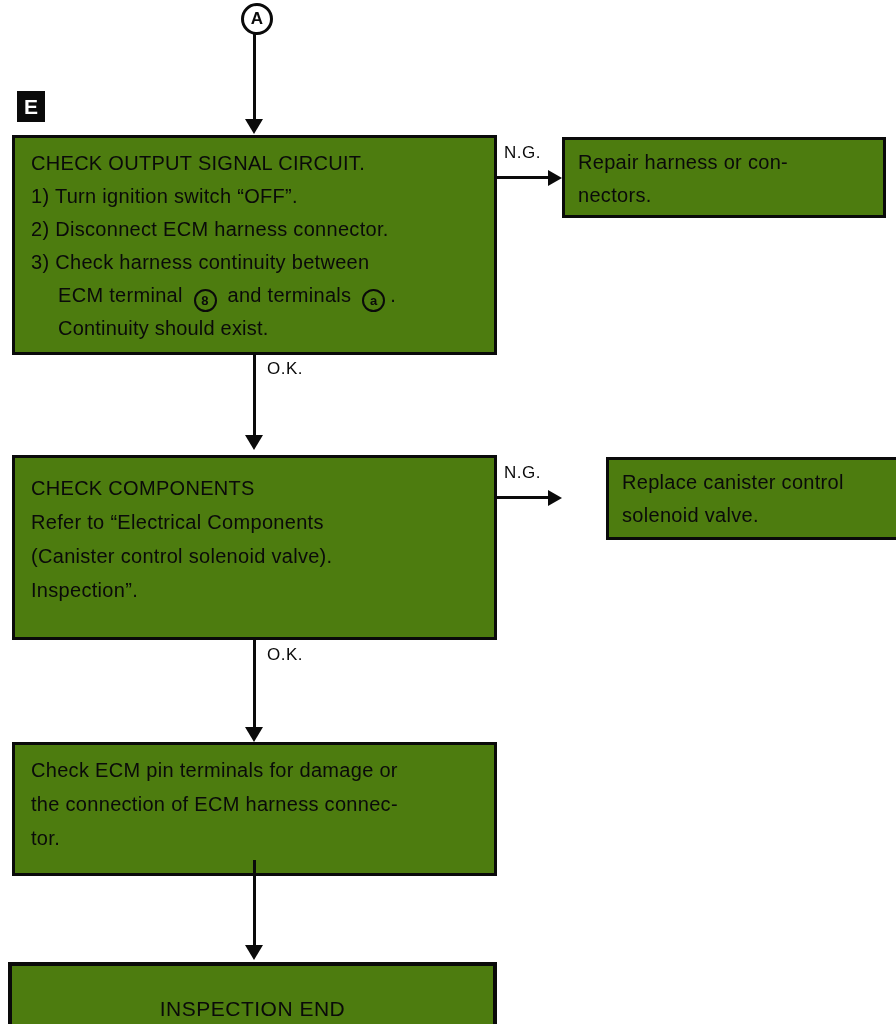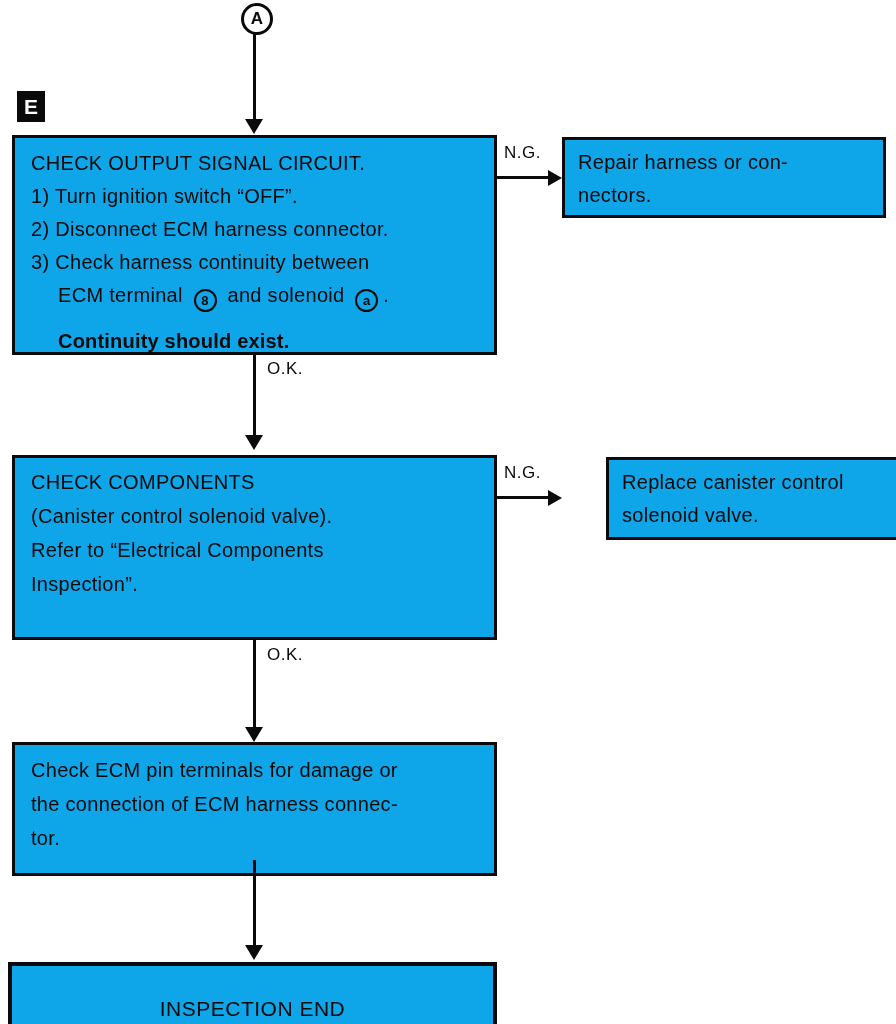--- a/index.html
+++ b/index.html
@@ -33,43 +33,43 @@
     width: 28px; height: 31px;
     background: #0a0a0a;
     color: #ffffff;
     display: flex; align-items: center; justify-content: center;
     font-size: 21px; font-weight: bold;
   }
   
   .node {
     position: absolute;
     border: 3px solid #0a0a0a;
-    background: #0ea5e9;
+    background: #4d7c0f;
     box-sizing: border-box;
     font-size: 20px;
     letter-spacing: 0.3px;
     line-height: 33px;
   }
   .box-main { left: 12px; width: 485px; padding: 9px 8px 0 16px; }
   .box-side { left: 562px; width: 324px; padding: 6px 23px 0 13px; }
   #box1 { top: 135px; height: 220px; }
-  #box2 { top: 455px; height: 185px; line-height: 34px; padding-top: 7px; }
+  #box2 { top: 455px; height: 185px; line-height: 34px; padding-top: 13px; }
   #box3 { top: 742px; height: 134px; line-height: 34px; padding-top: 8px; }
   #rbox1 { top: 137px; height: 81px; }
   #rbox2 { top: 457px; height: 83px; margin-left: 44px; }
   #box4 {
     left: 8px; top: 962px;
     width: 489px; height: 67px;
     border-width: 4px;
     display: flex; align-items: flex-end; justify-content: center;
     font-size: 21px; letter-spacing: 0.5px;
     padding: 0;
   }
   .indent { padding-left: 27px; }
-  .bold-note { font-weight: bold; letter-spacing: 0.2px; margin-top: 13px; }
+  .bold-note { font-weight: normal; letter-spacing: 0.2px; }
   
   .term-circle {
     display: inline-flex;
     width: 19px; height: 19px;
     border: 2px solid #0a0a0a;
     border-radius: 50%;
     align-items: center; justify-content: center;
     font-size: 13px; font-weight: bold;
     line-height: 19px;
     margin: 0 5px;
@@ -124,43 +124,43 @@
   </div>
 
   <div class="node box-main" id="box1">
     <div>CHECK OUTPUT SIGNAL CIRCUIT.</div>
     <div>1) Turn ignition switch “OFF”.</div>
     <div>2) Disconnect ECM harness connector.</div>
     <div>3) Check harness continuity between</div>
     <div class="indent">
       <span>ECM terminal</span>
       <span class="term-circle">8</span>
-      <span>and solenoid</span>
+      <span>and terminals</span>
       <span class="term-circle">a</span><span>.</span>
     </div>
     <div class="indent bold-note">Continuity should exist.</div>
   </div>
 
   <div class="edge-label" style="left:504px; top:143px;">N.G.</div>
   <div class="hline" style="left:497px; top:176px; width:53px;"></div>
   <div class="arrowhead-right" style="left:548px; top:170px;"></div>
 
   <div class="node box-side" id="rbox1">
     <div>Repair harness or con-</div>
     <div>nectors.</div>
   </div>
 
   <div class="vline" style="left:253px; top:355px; height:82px;"></div>
   <div class="arrowhead-down" style="left:245px; top:435px;"></div>
   <div class="edge-label" style="left:267px; top:359px;">O.K.</div>
 
   <div class="node box-main" id="box2">
     <div>CHECK COMPONENTS</div>
+    <div>Refer to “Electrical Components</div>
     <div>(Canister control solenoid valve).</div>
-    <div>Refer to “Electrical Components</div>
     <div>Inspection”.</div>
   </div>
 
   <div class="edge-label" style="left:504px; top:463px;">N.G.</div>
   <div class="hline" style="left:497px; top:496px; width:53px;"></div>
   <div class="arrowhead-right" style="left:548px; top:490px;"></div>
 
   <div class="node box-side" id="rbox2">
     <div>Replace canister control</div>
     <div>solenoid valve.</div>

